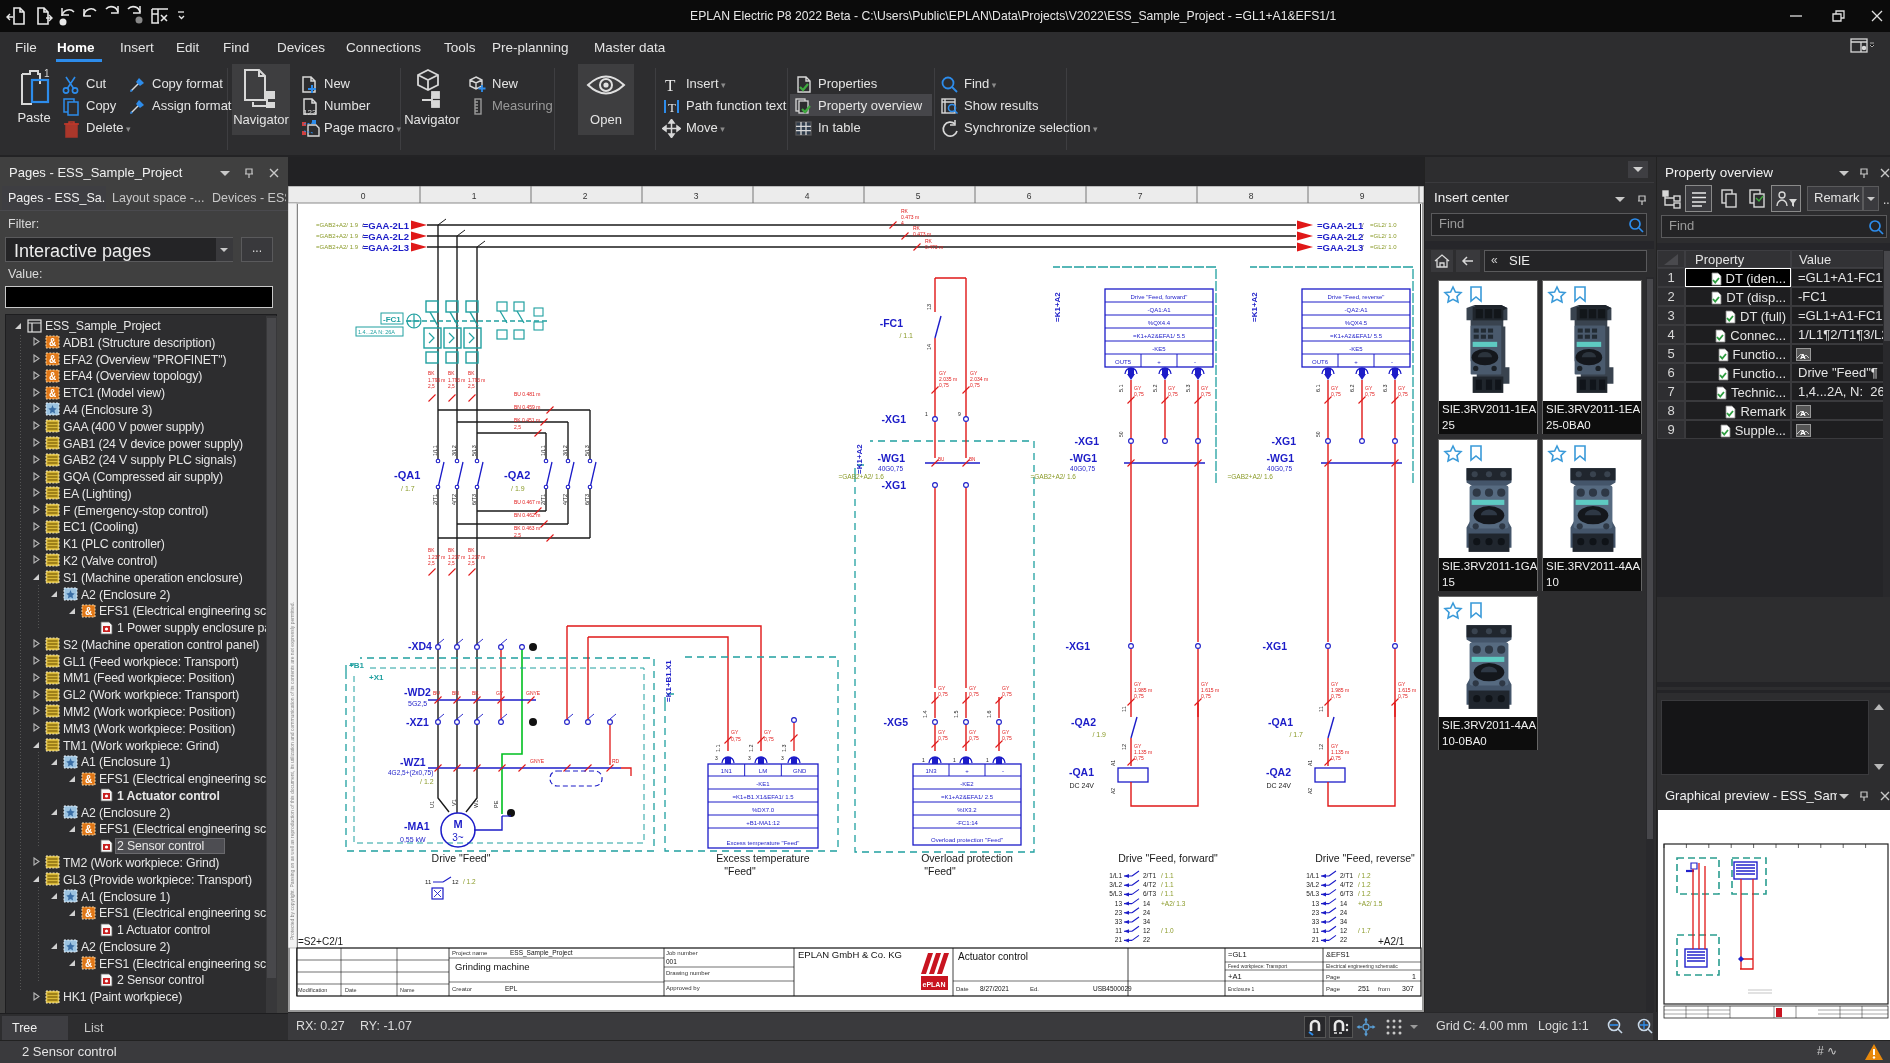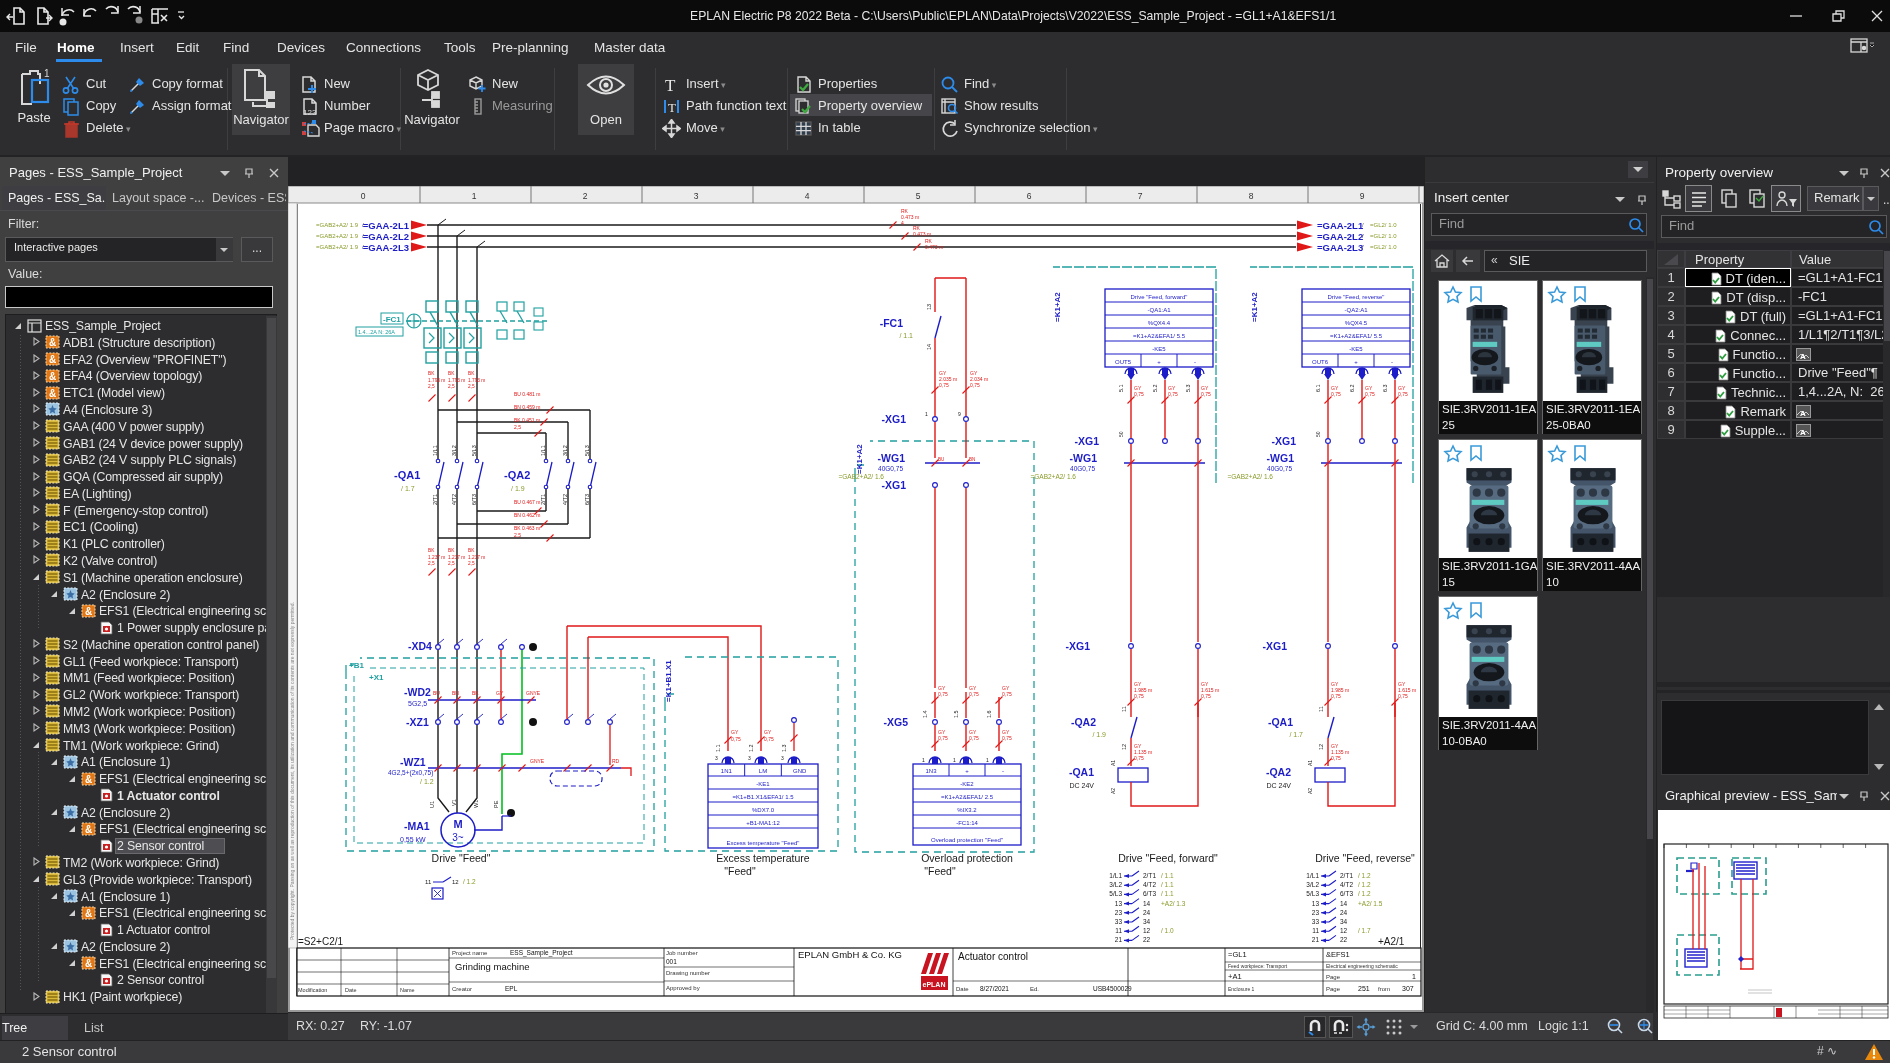--- a/index.html
+++ b/index.html
@@ -324,21 +324,21 @@
         <path d="M2,4 l5,5 5,-5 z"></path>
         <path d="M28,2 h6 v5 h-6 z M31,7 v4 M27,7 h8" stroke="#c8c8c8" fill="none" stroke-width="1.2"></path>
         <path d="M52,2 l8,8 M60,2 l-8,8" stroke="#c8c8c8" stroke-width="1.4" fill="none"></path>
       </svg>
       <div class="tab" style="left:2px;top:29px;width:104px;background:#3e3e42;color:#f0f0f0;padding-left:6px">Pages - ESS_Sa...</div>
       <div class="tab" style="left:108px;top:29px;width:100px;padding-left:4px">Layout space -...</div>
       <div class="tab" style="left:210px;top:29px;width:76px;padding-left:2px">Devices - ESS_...</div>
       <div class="abs" style="left:0;top:53px;width:288px;height:1px;background:#4a4a4e"></div>
       <div class="abs tl" style="left:8px;top:60px">Filter:</div>
       <div class="abs inbox" style="left:5px;top:80px;width:228px;height:25px">
-        <div class="abs" style="left:8px;top:3px;font-size:11px;color:#ececec">Interactive pages</div>
+        <div class="abs" style="left:8px;top:3px;font-size:18px;color:#ececec">Interactive pages</div>
         <div class="abs" style="left:210px;top:0;width:17px;height:23px;background:#39393c">
           <svg width="17" height="23">
             <path d="M4,10 l4,4 4,-4 z" fill="#c8c8c8"></path>
           </svg>
         </div>
       </div>
       <div class="abs inbox" style="left:241px;top:80px;width:32px;height:25px;background:#39393c;text-align:center;line-height:21px;font-size:12px;color:#ddd">...</div>
       <div class="abs tl" style="left:8px;top:110px">Value:</div>
       <div class="abs" style="left:5px;top:129px;width:268px;height:22px;background:#000;border:1px solid #c8c8c8"></div>
       <div class="abs" style="left:5px;top:157px;width:272px;height:701px;background:#2d2d2f;border:1px solid #1e1e20;overflow:hidden">
@@ -663,21 +663,21 @@
         <div class="abs" style="left:57px;top:675.2px;font-size:12.3px;letter-spacing:-0.15px;color:#e6e6e6;white-space:nowrap">HK1 (Paint workpiece)</div>
         <div class="abs" style="left:14px;top:20px;width:1px;height:655px;background:repeating-linear-gradient(#555 0 1px,transparent 1px 3px)"></div>
         <div class="abs" style="left:32px;top:270px;width:1px;height:45px;background:repeating-linear-gradient(#555 0 1px,transparent 1px 3px)"></div>
         <div class="abs" style="left:32px;top:437px;width:1px;height:95px;background:repeating-linear-gradient(#555 0 1px,transparent 1px 3px)"></div>
         <div class="abs" style="left:32px;top:572px;width:1px;height:95px;background:repeating-linear-gradient(#555 0 1px,transparent 1px 3px)"></div>
       </div>
       <div class="abs" style="left:266px;top:159px;width:11px;height:697px;background:#38383a">
         <div class="abs" style="left:1px;top:2px;width:9px;height:660px;background:#48484b"></div>
       </div>
       <div class="abs" style="left:0;top:856px;width:288px;height:27px;background:#2d2d2f;border-top:1px solid #1e1e20">
-        <div class="abs" style="left:2px;top:2px;width:66px;height:24px;background:#3e3e42;color:#f0f0f0;font-size:12.5px;line-height:24px;">Tree</div>
+        <div class="abs" style="left:2px;top:2px;width:66px;height:24px;background:#3e3e42;color:#f0f0f0;font-size:12.5px;line-height:24px;padding-left:10px">Tree</div>
         <div class="abs" style="left:70px;top:2px;width:60px;height:24px;color:#c8c8c8;font-size:12.5px;line-height:24px;padding-left:14px">List</div>
       </div>
     </div>
     <div class="abs" style="left:288px;top:157px;width:1136px;height:855px;background:#222224">
       <div class="abs" style="left:0;top:29px;width:1136px;height:826px;background:#9a9a9a">
         <div class="abs" style="left:2px;top:2px;width:1132px;height:822px;background:#ffffff"></div>
       </div>
       <svg class="abs" style="left:0;top:29px" width="1136" height="826" viewBox="288 186 1136 826">
         <rect x="288" y="186" width="1136" height="17" fill="#ececec" stroke="#8a8a8a" stroke-width="1"></rect>
         <text x="363" y="199" font-size="8.5" fill="#333" text-anchor="middle" font-family="Liberation Sans">0</text>

